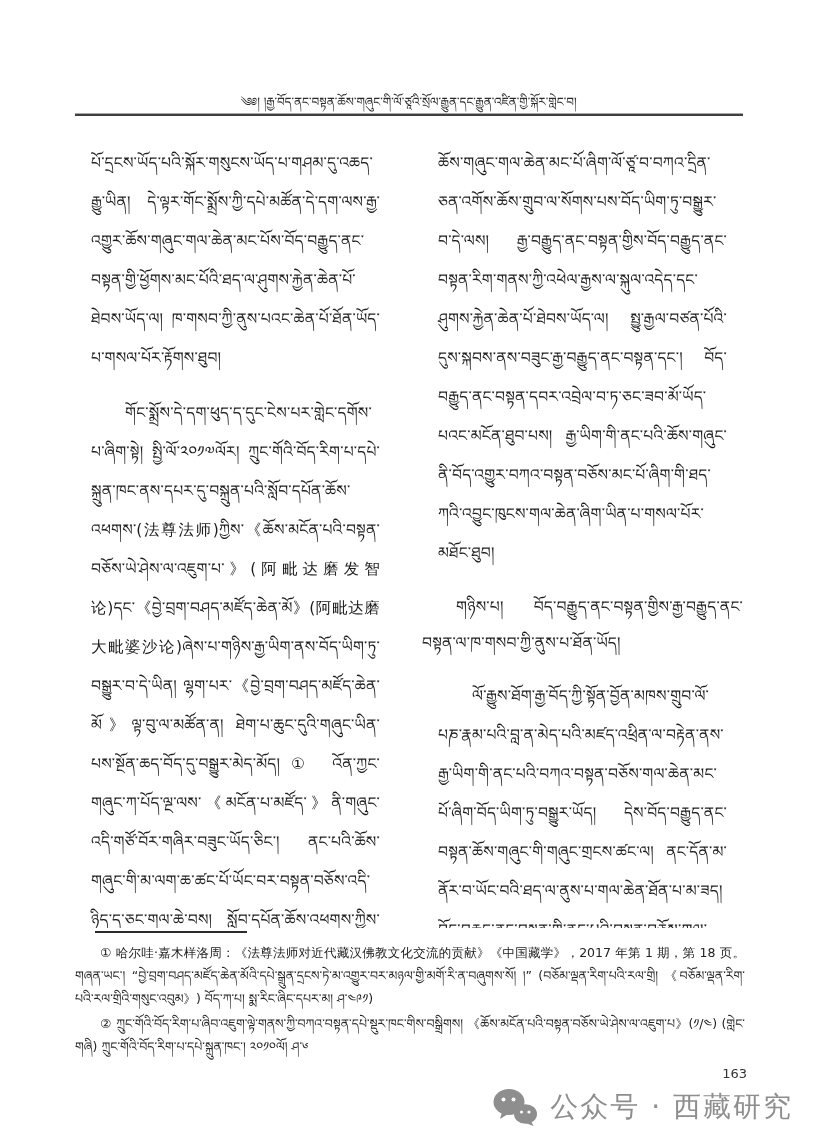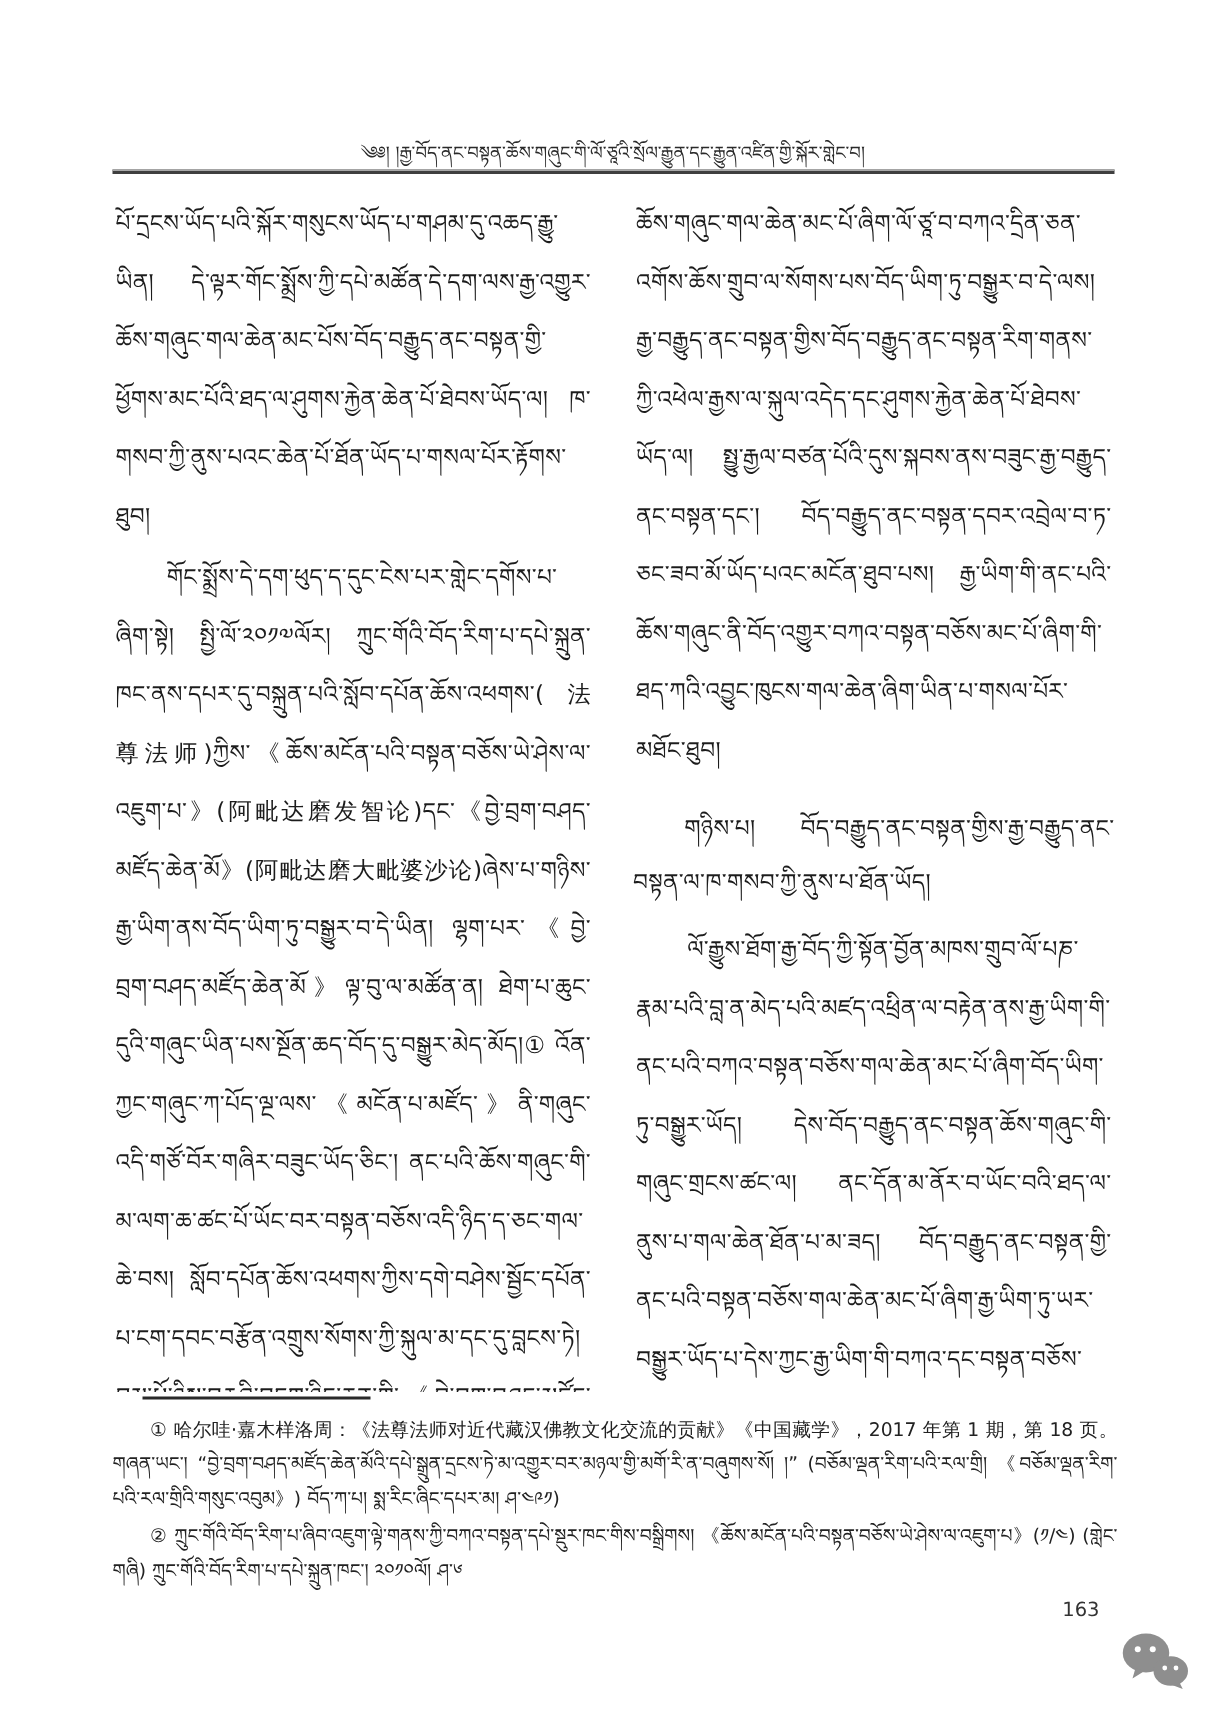--- a/index.html
+++ b/index.html
@@ -23,39 +23,39 @@
   .columns{
     position:absolute;top:128px;left:75px;width:668px;
     display:flex;gap:26px;
   }
   .column{
     width:321px;height:800px;overflow:hidden;
     text-align:justify;
     font-size:15.5px;line-height:39px;
     letter-spacing:0.2px;
   }
-  .column p{margin:2px;}
+  .column p{margin:16px;}
   .indent{text-indent:2.2em;}
   .section-heading{
     font-weight:normal;
     text-indent:2.2em;
     margin:14px 0 8px 0 !important;
     line-height:36px;
   }
   .footnote-sep{
     position:absolute;top:931px;left:95px;width:152px;height:0;
     border-top:2px solid #2a2a2a;
   }
   .footnotes{
     position:absolute;top:941px;left:75px;width:670px;
     font-size:12.5px;line-height:23px;text-align:justify;color:#222;
   }
   .footnotes p{margin:0 0 2px 0;text-indent:2em;}
   .page-number{
-    position:absolute;top:1066px;left:65px;width:668px;
+    position:absolute;top:1066px;left:79px;width:668px;
     text-align:right;font-size:13px;color:#333;
   }
   .watermark{
     position:absolute;top:1088px;right:24px;
     display:flex;align-items:center;gap:12px;
     color:#8e8e8e;font-size:28px;letter-spacing:2px;
     font-family:"DejaVu Sans","Liberation Sans",sans-serif;
   }
   .watermark .wicon{display:block;}
 </style>
@@ -92,13 +92,14 @@
   <svg class="wicon" width="46" height="38" viewBox="0 0 46 38" aria-hidden="true">
     <ellipse cx="17" cy="14" rx="15.5" ry="13" fill="#8e8e8e"></ellipse>
     <path d="M10 24 L8 31 L16 26 Z" fill="#8e8e8e"></path>
     <circle cx="11.5" cy="11.5" r="2" fill="#ffffff"></circle>
     <circle cx="21.5" cy="11.5" r="2" fill="#ffffff"></circle>
     <ellipse cx="33.5" cy="26" rx="11.5" ry="9.8" fill="#8e8e8e"></ellipse>
     <path d="M39 33 L41.5 38 L33.5 35 Z" fill="#8e8e8e"></path>
     <circle cx="29.5" cy="24" r="1.6" fill="#ffffff"></circle>
     <circle cx="37" cy="24" r="1.6" fill="#ffffff"></circle>
   </svg>
+  <span>公众号 · 西藏研究</span>
 </div>
 
 </body></html>

